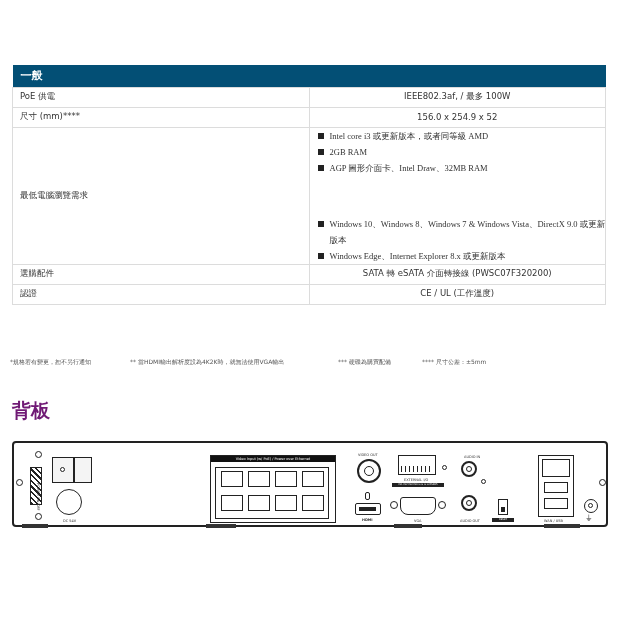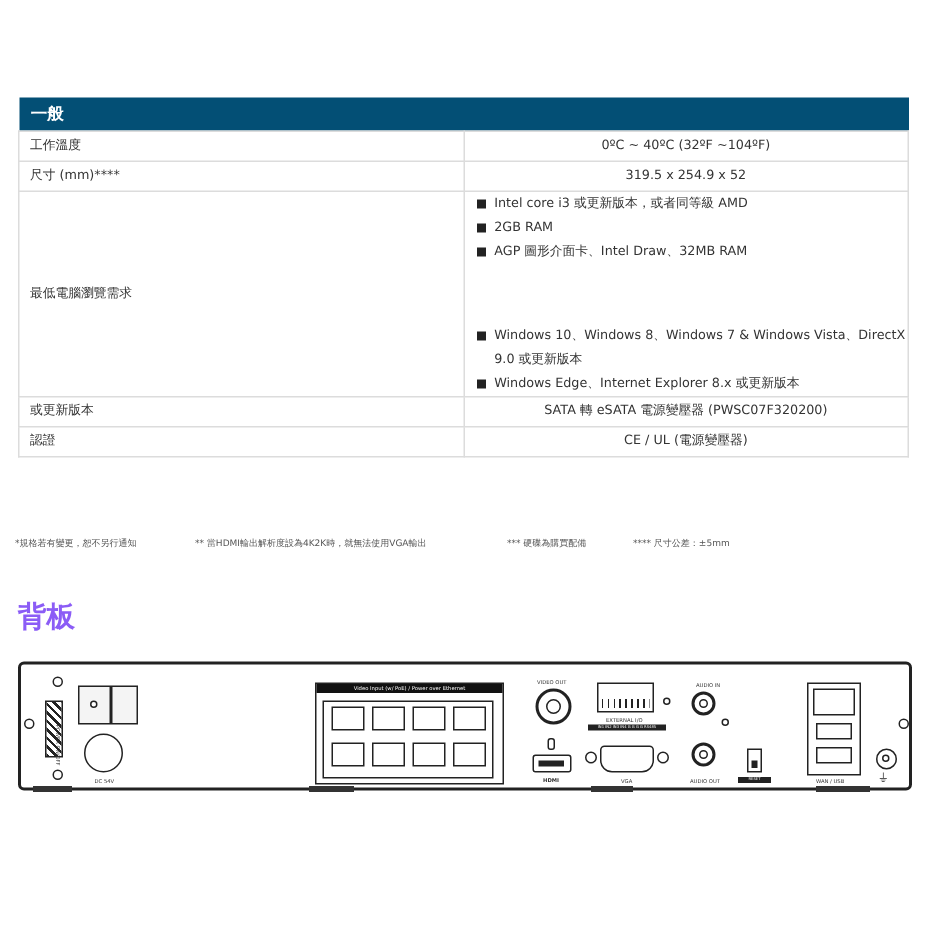--- a/index.html
+++ b/index.html
@@ -12,35 +12,35 @@
     }
     .spec-table th {
       background: #034f75; color: #fff; font-size: 11px; font-weight: bold;
       text-align: left; height: 22px; padding: 0 8px;
     }
     .spec-table td {
       border: 1px solid #dcdcdc; font-size: 8.5px; height: 20px; color: #333;
     }
     .spec-table td.label { width: 250px; padding-left: 7px; text-align: left; }
     .spec-table td.value { text-align: center; }
-    .spec-table tr.tall td { height: 106px; }
+    .spec-table tr.tall td { height: 106px; font-family: Liberation Serif, serif; }
     .req-list { list-style: none; text-align: left; padding-left: 8px; }
     .req-list li { font-size: 8.5px; line-height: 16px; position: relative; padding-left: 12px; }
     .req-list li .bullet {
       position: absolute; left: 0; top: 5px; width: 6px; height: 6px; background: #222;
     }
 
     .footnotes {
       position: absolute; left: 10px; top: 358px; width: 600px; height: 12px;
       font-size: 6px; color: #555; white-space: nowrap;
     }
     .footnotes span { position: absolute; top: 0; }
 
     .section-title {
-      position: absolute; left: 12px; top: 398px; font-size: 19px; font-weight: bold; color: #8b5cf6;
+      position: absolute; left: 12px; top: 398px; font-size: 19px; font-weight: bold; color: #701a75;
     }
 
     
     .panel {
       position: absolute; left: 12px; top: 441px; width: 596px; height: 86px;
       border: 2px solid #222; border-radius: 4px; background: #fff;
     }
     .foot { position: absolute; bottom: -3px; height: 4px; background: #333; }
     .abs { position: absolute; }
     .circle { position: absolute; border: 1.5px solid #222; border-radius: 50%; background: #fff; }
@@ -48,46 +48,46 @@
   </style>
 </head>
 <body>
 
 <table class="spec-table">
   <tbody>
       <tr>
     <th colspan="2">一般</th>
   </tr>
   <tr>
-    <td class="label">工作溫度</td>
-    <td class="value">0ºC ~ 40ºC (32ºF ~104ºF)</td>
+    <td class="label">PoE 供電</td>
+    <td class="value">IEEE802.3af, / 最多 100W</td>
   </tr>
   <tr>
     <td class="label">尺寸 (mm)****</td>
-    <td class="value">319.5 x 254.9 x 52</td>
+    <td class="value">156.0 x 254.9 x 52</td>
   </tr>
   <tr class="tall">
     <td class="label">最低電腦瀏覽需求</td>
     <td class="value">
       <ul class="req-list">
         <li><span class="bullet"></span><span>Intel core i3 或更新版本，或者同等級 AMD</span></li>
         <li><span class="bullet"></span><span>2GB RAM</span></li>
         <li><span class="bullet"></span><span>AGP 圖形介面卡、Intel Draw、32MB RAM</span></li>
         <li style="width:290px;margin-top:40px;"><span class="bullet"></span><span>Windows 10、Windows 8、Windows 7 &amp; Windows Vista、DirectX 9.0 或更新版本</span></li>
         <li><span class="bullet"></span><span>Windows Edge、Internet Explorer 8.x 或更新版本</span></li>
       </ul>
     </td>
   </tr>
   <tr>
-    <td class="label">或更新版本</td>
-    <td class="value">SATA 轉 eSATA 電源變壓器 (PWSC07F320200)</td>
+    <td class="label">選購配件</td>
+    <td class="value">SATA 轉 eSATA 介面轉接線 (PWSC07F320200)</td>
   </tr>
   <tr>
     <td class="label">認證</td>
-    <td class="value">CE / UL (電源變壓器)</td>
+    <td class="value">CE / UL (工作溫度)</td>
   </tr>
 </tbody>
   </table>
 
 <div class="footnotes">
   <span style="left:0;">*規格若有變更，恕不另行通知</span>
   <span style="left:120px;">** 當HDMI輸出解析度設為4K2K時，就無法使用VGA輸出</span>
   <span style="left:328px;">*** 硬碟為購買配備</span>
   <span style="left:412px;">**** 尺寸公差：±5mm</span>
 </div>

